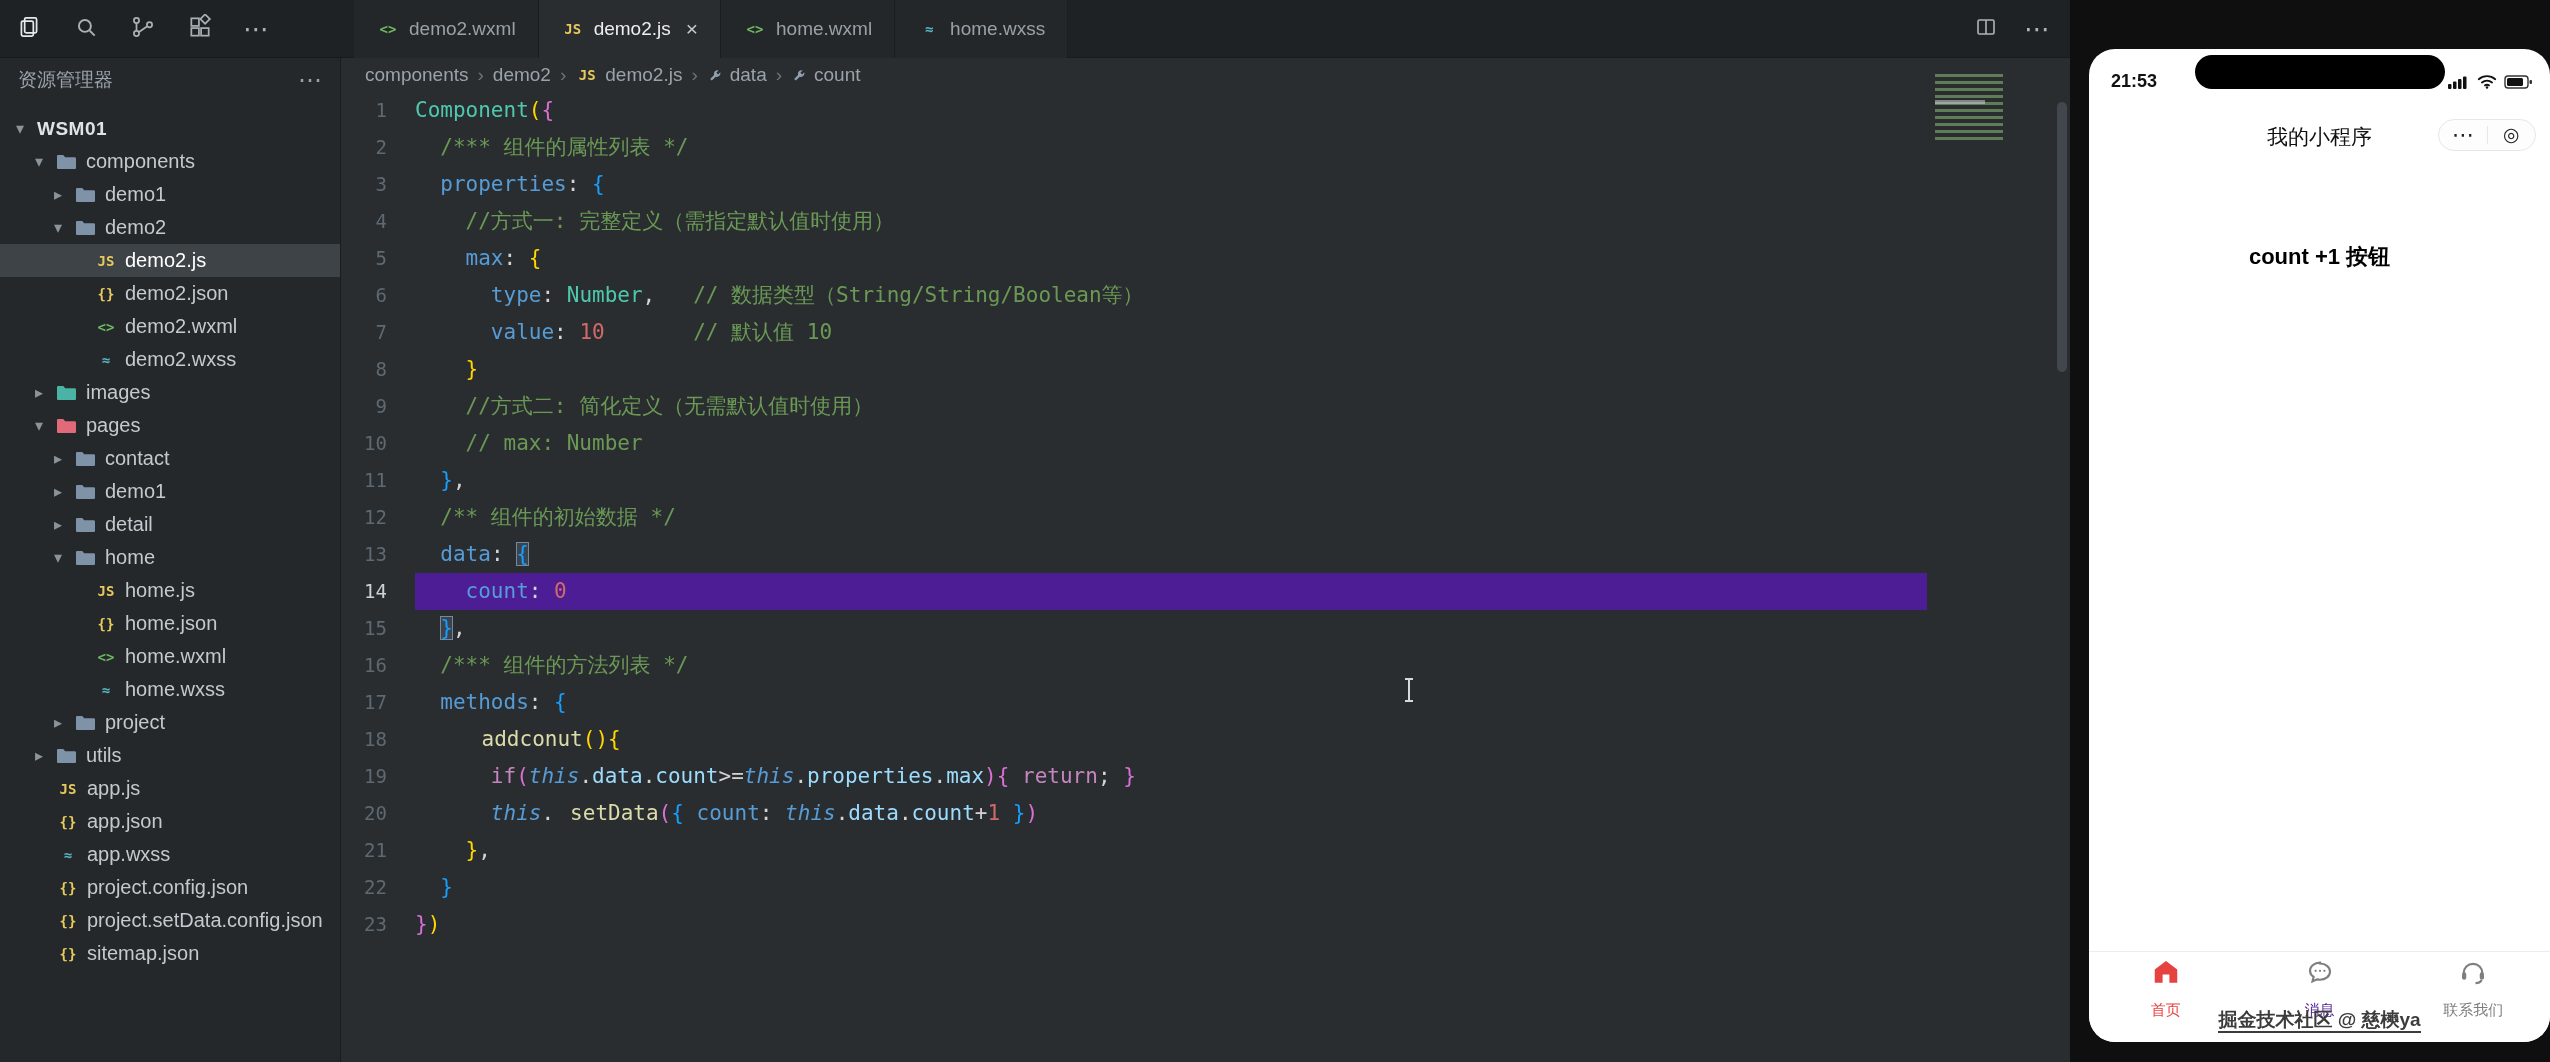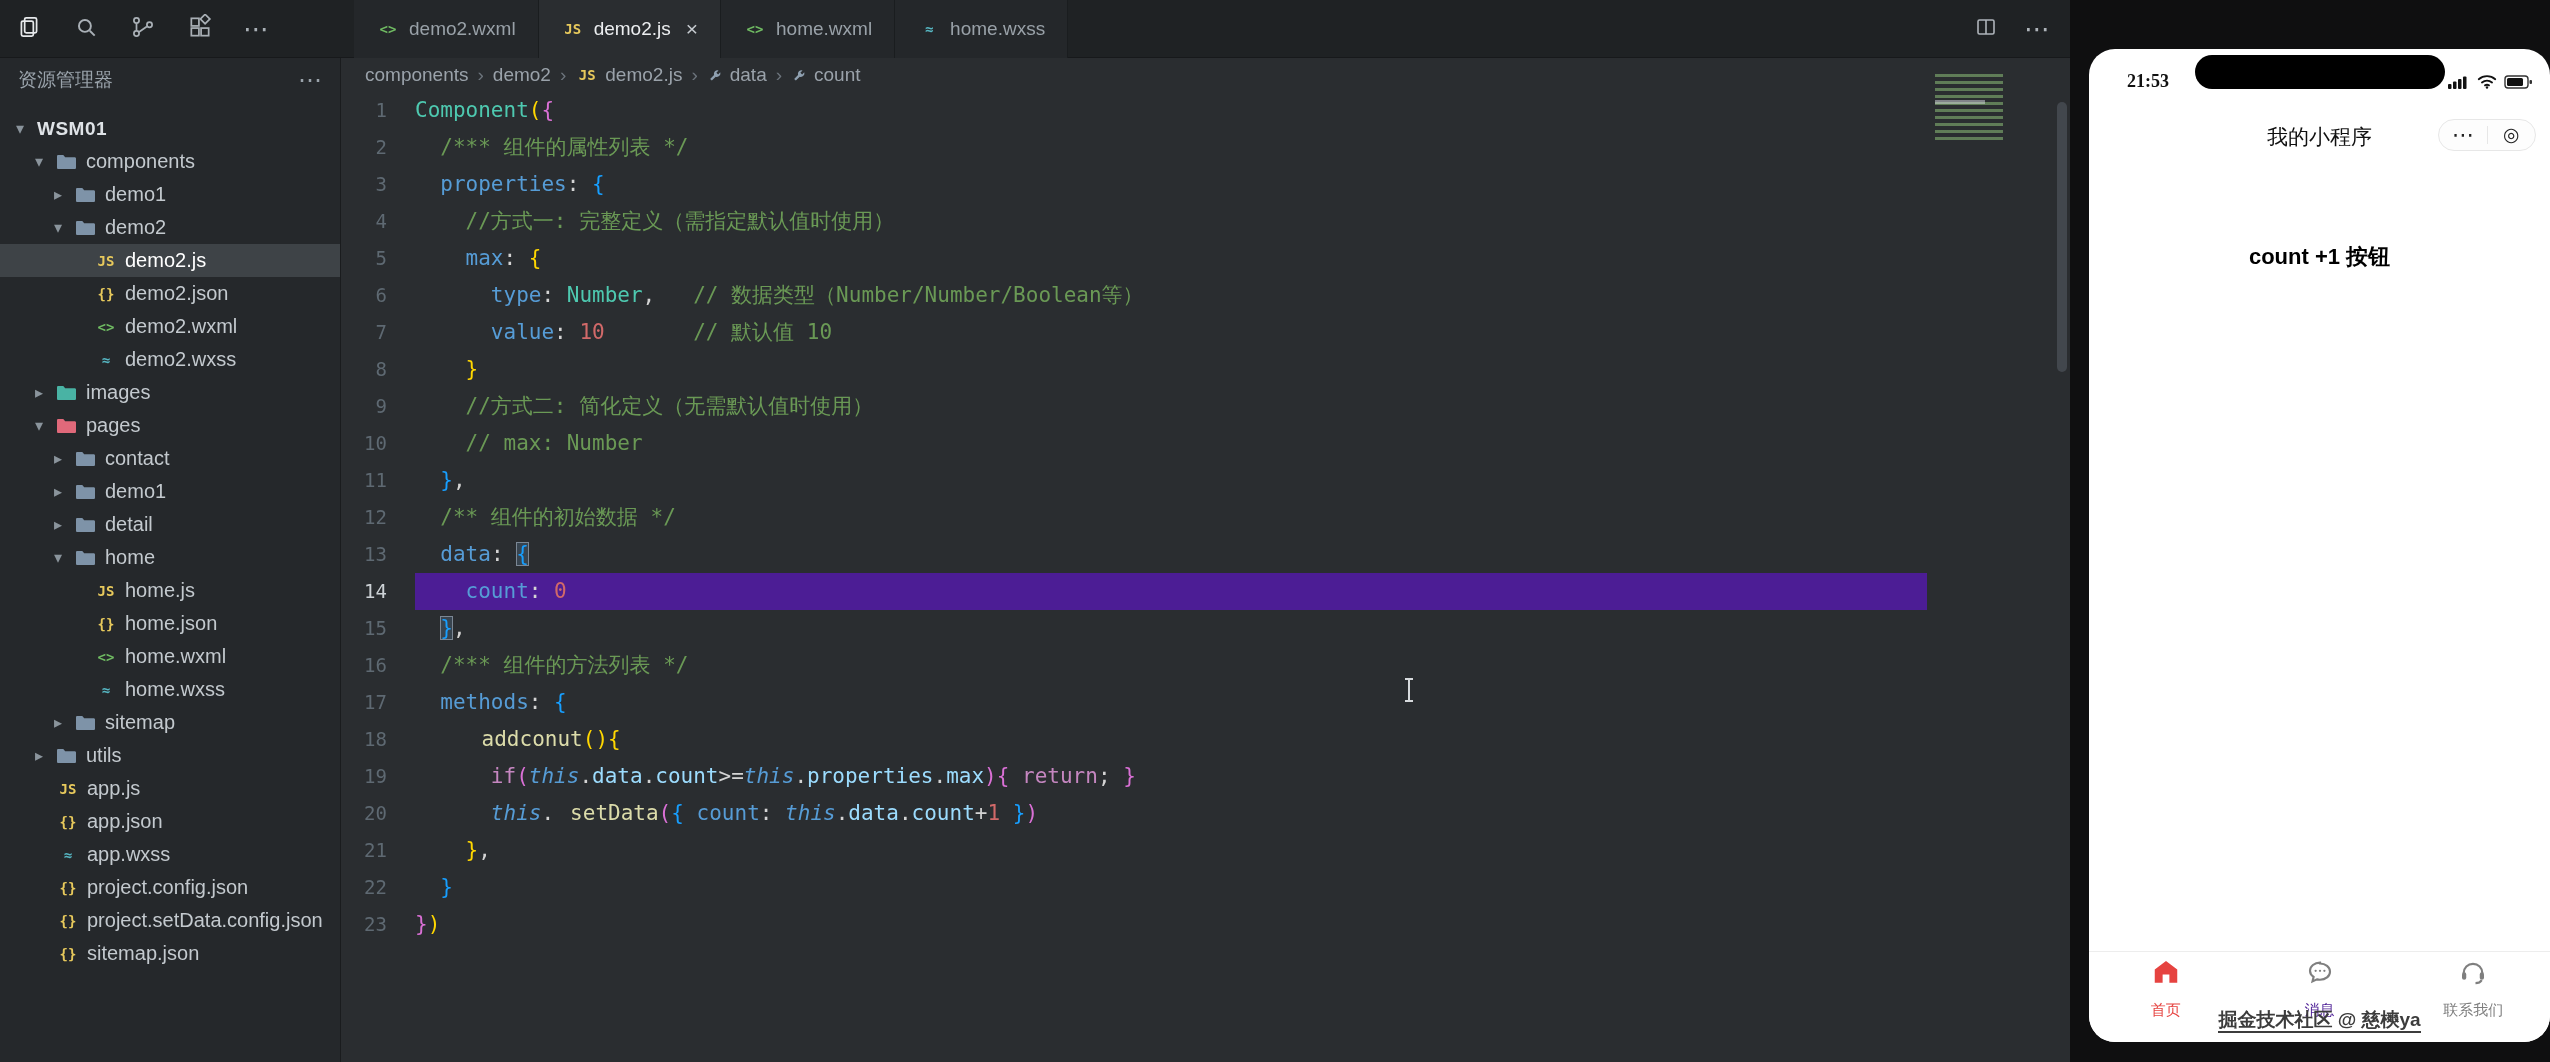--- a/index.html
+++ b/index.html
@@ -62,21 +62,21 @@
   .minimap { position:absolute; left:1594px; top:16px; width:68px; height:66px;
              background:repeating-linear-gradient(180deg, rgba(140,190,120,.55) 0 3px, transparent 3px 7px); }
   .minimap::after { content:""; position:absolute; left:0; top:26px; width:50px; height:4px; background:rgba(215,220,225,.5); }
   .scrollbar-thumb { position:absolute; right:3px; top:44px; width:10px; height:270px; background:#42474d; border-radius:5px; cursor:pointer; }
   .mouse-cursor { position:absolute; left:1060px; top:618px; }
 
   
   .sim { position:absolute; left:2070px; top:0; width:480px; height:1062px; background:#0f0f10; }
   .phone { position:absolute; left:19px; top:49px; width:461px; height:993px; background:#ffffff; border-radius:26px; overflow:hidden; }
   .notch { position:absolute; left:50%; top:6px; transform:translateX(-50%); width:250px; height:34px; background:#000; border-radius:17px; }
-  .sim-time { position:absolute; left:38px; top:22px; font-size:18px; font-weight:bold; color:#111;font-family:Liberation Serif, serif; }
+  .sim-time { position:absolute; left:22px; top:22px; font-size:18px; font-weight:bold; color:#111; }
   .status-icons { position:absolute; right:16px; top:24px; display:flex; align-items:center; gap:6px; }
   .nav-title { position:absolute; top:74px; width:100%; text-align:center; font-size:21px; color:#111; }
   .capsule { position:absolute; right:14px; top:70px; width:98px; height:32px; border:1px solid #e7e7e7; border-radius:16px; background:#fdfdfd; display:flex; align-items:center; }
   .capsule .cap-cell { flex:1; text-align:center; color:#222; cursor:pointer; }
   .capsule .cap-more { font-size:22px; line-height:30px; }
   .capsule .cap-ind { font-size:19px; line-height:30px; }
   .capsule .cap-div { width:1px; height:18px; background:#e7e7e7; }
   .sim-content { position:absolute; left:7px; right:7px; top:108px; font-size:20px; line-height:27px; color:#222; }
   .sim-line { white-space:nowrap; }
   .sim-button { position:absolute; top:193px; width:100%; text-align:center; font-weight:bold; font-size:22px; color:#000; cursor:pointer; }
@@ -281,21 +281,21 @@
             <span class="ficon" style="color: rgb(86, 182, 194);">≈</span>
             <span class="tlabel">home.wxss</span>
           </div>
           <div class="trow" style="padding-left: 48px;">
             <span class="chev">▸</span>
             <span class="fold">
               <svg width="21" height="17" viewBox="0 0 21 17">
                 <path d="M1 3.2C1 2.5 1.6 2 2.3 2h5l1.9 2.2h9.5c.7 0 1.3.6 1.3 1.3v9.2c0 .7-.6 1.3-1.3 1.3H2.3c-.7 0-1.3-.6-1.3-1.3z" fill="#7e93a8"></path>
               </svg>
             </span>
-            <span class="tlabel">sitemap</span>
+            <span class="tlabel">project</span>
           </div>
           <div class="trow" style="padding-left: 29px;">
             <span class="chev">▸</span>
             <span class="fold">
               <svg width="21" height="17" viewBox="0 0 21 17">
                 <path d="M1 3.2C1 2.5 1.6 2 2.3 2h5l1.9 2.2h9.5c.7 0 1.3.6 1.3 1.3v9.2c0 .7-.6 1.3-1.3 1.3H2.3c-.7 0-1.3-.6-1.3-1.3z" fill="#7e93a8"></path>
               </svg>
             </span>
             <span class="tlabel">utils</span>
           </div>
@@ -363,21 +363,21 @@
             </span>
             <span>count</span>
           </span>
         </div>
       <div class="code" id="code">
           <div class="cl"><span class="g">1</span><span class="lc"><span class="tk-fn">Component</span><span class="tk-b1">(</span><span class="tk-b2">{</span></span></div>
           <div class="cl"><span class="g">2</span><span class="lc"><span class="tk-ws">  </span><span class="tk-c">/*** 组件的属性列表 */</span></span></div>
           <div class="cl"><span class="g">3</span><span class="lc"><span class="tk-ws">  </span><span class="tk-key">properties</span><span class="tk-pun">: </span><span class="tk-b3">{</span></span></div>
           <div class="cl"><span class="g">4</span><span class="lc"><span class="tk-ws">    </span><span class="tk-c">//方式一: 完整定义（需指定默认值时使用）</span></span></div>
           <div class="cl"><span class="g">5</span><span class="lc"><span class="tk-ws">    </span><span class="tk-key">max</span><span class="tk-pun">: </span><span class="tk-b1">{</span></span></div>
-          <div class="cl"><span class="g">6</span><span class="lc"><span class="tk-ws">      </span><span class="tk-key">type</span><span class="tk-pun">: </span><span class="tk-type">Number</span><span class="tk-pun">,</span><span class="tk-ws">   </span><span class="tk-c">// 数据类型（Number/Number/Boolean等）</span></span></div>
+          <div class="cl"><span class="g">6</span><span class="lc"><span class="tk-ws">      </span><span class="tk-key">type</span><span class="tk-pun">: </span><span class="tk-type">Number</span><span class="tk-pun">,</span><span class="tk-ws">   </span><span class="tk-c">// 数据类型（String/String/Boolean等）</span></span></div>
           <div class="cl"><span class="g">7</span><span class="lc"><span class="tk-ws">      </span><span class="tk-key">value</span><span class="tk-pun">: </span><span class="tk-num">10</span><span class="tk-ws">       </span><span class="tk-c">// 默认值 10</span></span></div>
           <div class="cl"><span class="g">8</span><span class="lc"><span class="tk-ws">    </span><span class="tk-b1">}</span></span></div>
           <div class="cl"><span class="g">9</span><span class="lc"><span class="tk-ws">    </span><span class="tk-c">//方式二: 简化定义（无需默认值时使用）</span></span></div>
           <div class="cl"><span class="g">10</span><span class="lc"><span class="tk-ws">    </span><span class="tk-c">// max: Number</span></span></div>
           <div class="cl"><span class="g">11</span><span class="lc"><span class="tk-ws">  </span><span class="tk-b3">}</span><span class="tk-pun">,</span></span></div>
           <div class="cl"><span class="g">12</span><span class="lc"><span class="tk-ws">  </span><span class="tk-c">/** 组件的初始数据 */</span></span></div>
           <div class="cl"><span class="g">13</span><span class="lc"><span class="tk-ws">  </span><span class="tk-key">data</span><span class="tk-pun">: </span><span class="tk-b3m">{</span></span></div>
           <div class="cl active"><span class="g">14</span><span class="lc"><span class="tk-ws">    </span><span class="tk-key">count</span><span class="tk-pun">: </span><span class="tk-num">0</span></span></div>
           <div class="cl"><span class="g">15</span><span class="lc"><span class="tk-ws">  </span><span class="tk-b3m">}</span><span class="tk-pun">,</span></span></div>
           <div class="cl"><span class="g">16</span><span class="lc"><span class="tk-ws">  </span><span class="tk-c">/*** 组件的方法列表 */</span></span></div>

